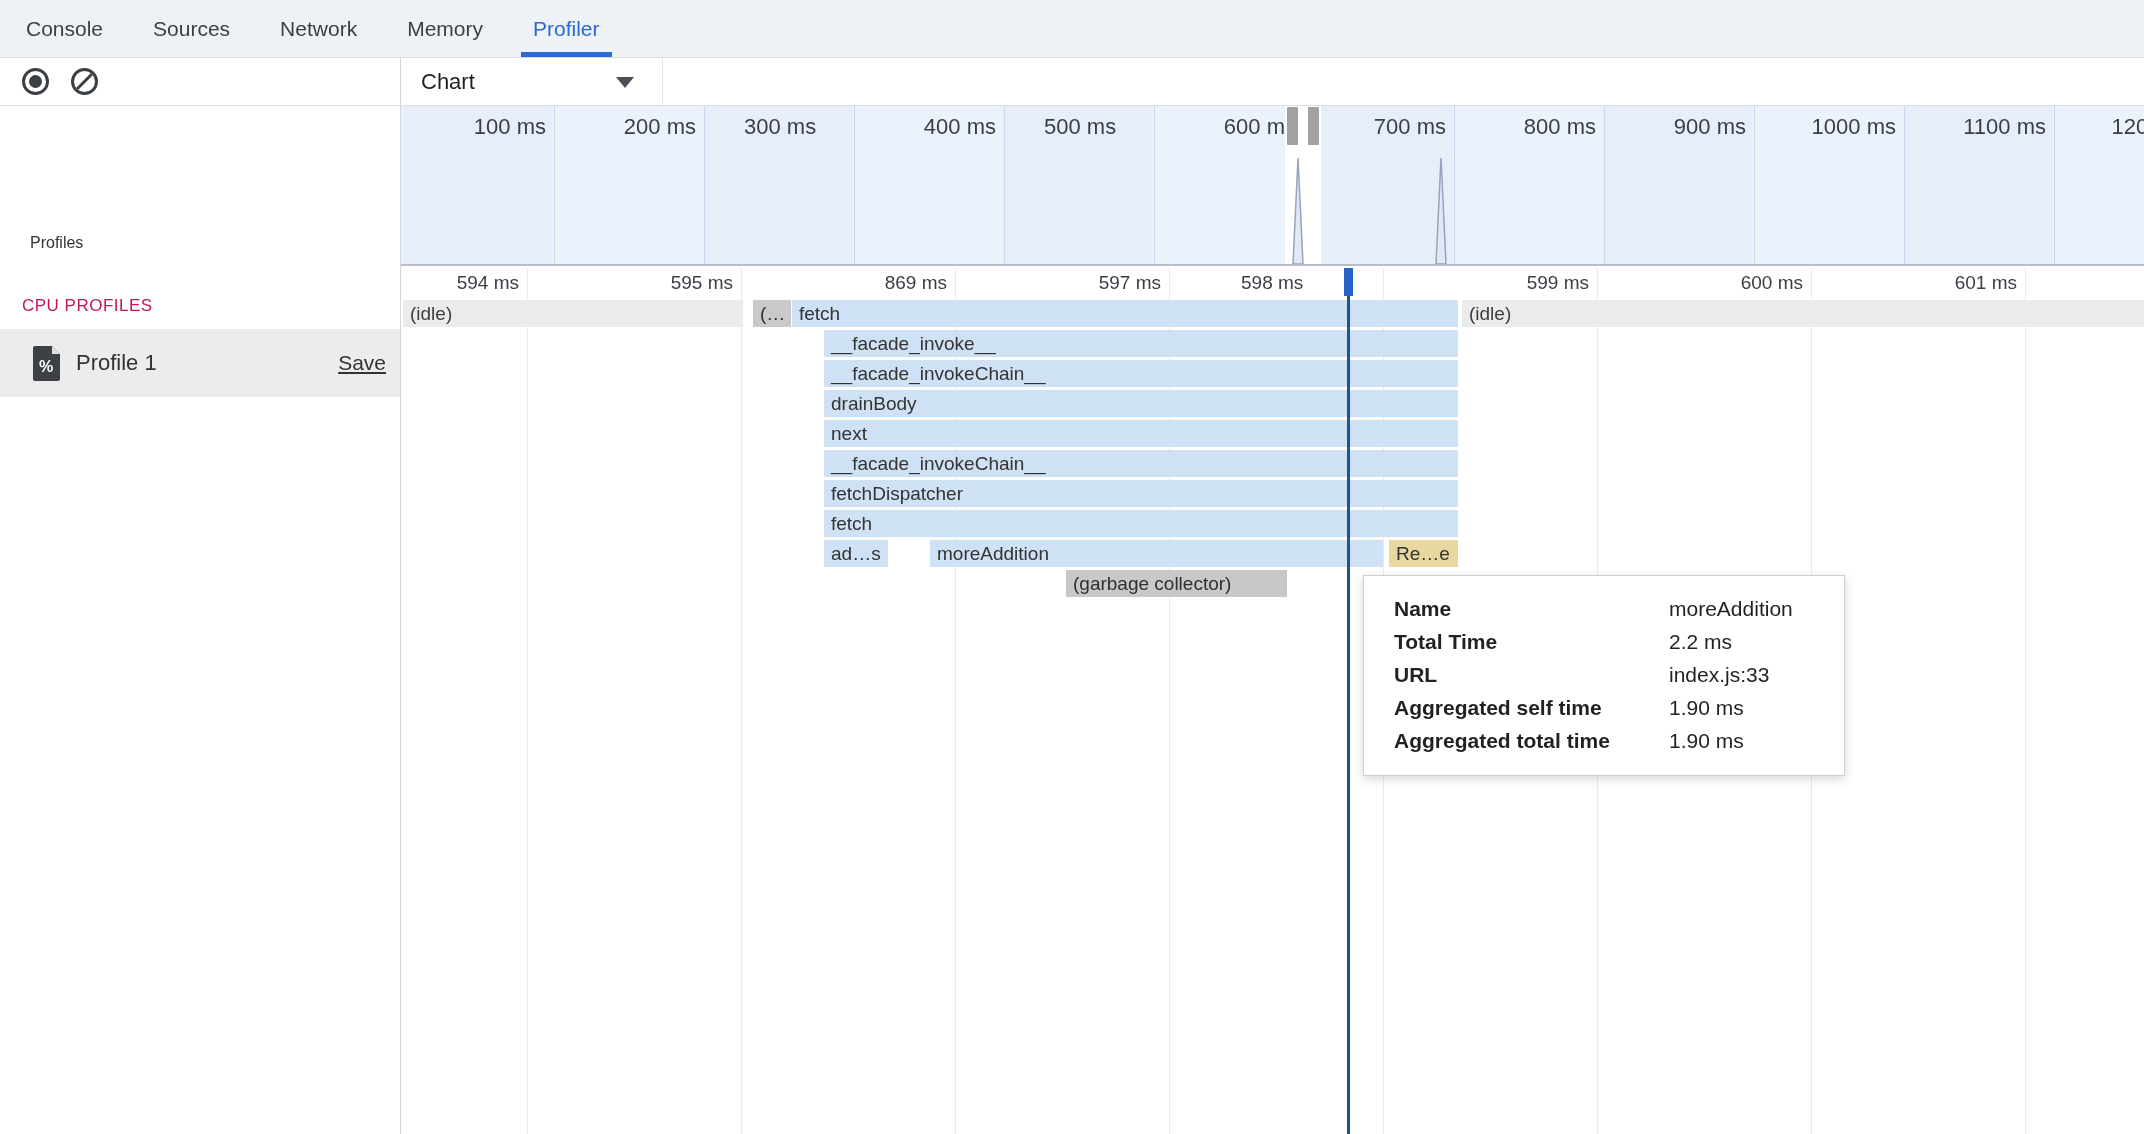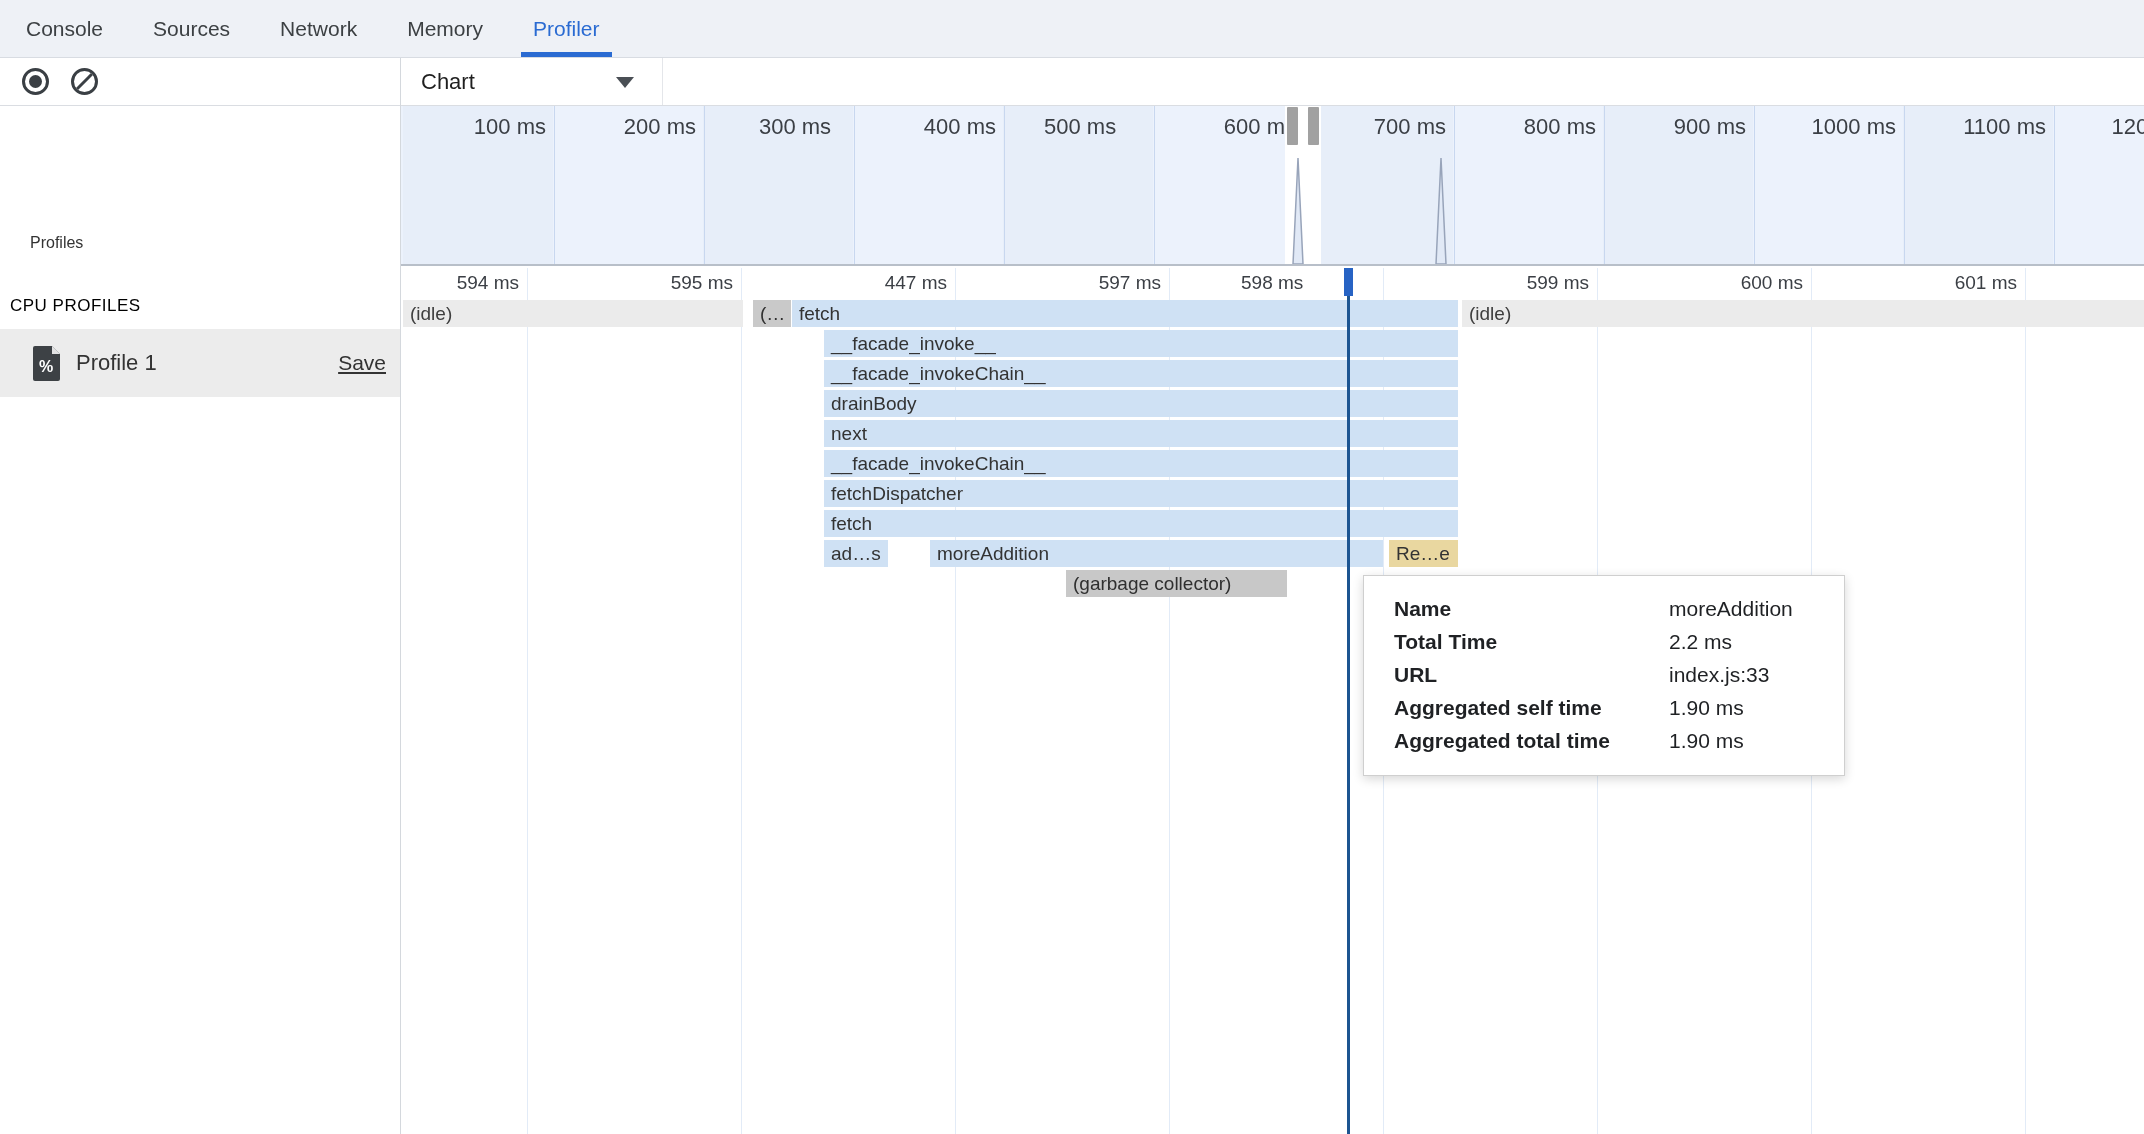--- a/index.html
+++ b/index.html
@@ -36,21 +36,21 @@
               font-size:22px; color:#1f1f1f; padding-left:8px; cursor:pointer; }
   .chart-dd .arrow { position:absolute; right:28px; top:50%; margin-top:-5px;
                      width:0; height:0; border-left:9px solid transparent;
                      border-right:9px solid transparent; border-top:11px solid #4a4f55; }
 
   
   .sidebar { position:absolute; left:0; top:106px; width:400px; height:1028px; background:#fff; }
   .v-divider { position:absolute; left:400px; top:58px; width:1px; height:1076px;
                background:#d4d8dd; z-index:8; }
   .profiles-title { position:absolute; left:30px; top:128px; font-size:16px; color:#333; }
-  .cpu-title { position:absolute; left:10px; top:190px; font-size:17px; color:#000000;
+  .cpu-title { position:absolute; left:22px; top:190px; font-size:17px; color:#be185d;
                letter-spacing:.5px; }
   .profile-row { position:absolute; left:0; top:223px; width:400px; height:68px;
                  background:#ececec; display:flex; align-items:center; cursor:pointer; }
   .profile-icon { margin-left:32px; width:30px; height:36px; }
   .profile-name { margin-left:14px; font-size:22px; color:#333; }
   .save-link { position:absolute; right:14px; top:50%; transform:translateY(-50%);
                font-size:21px; color:#333; text-decoration:underline; cursor:pointer; }
 
   
   .overview { position:absolute; left:401px; top:106px; width:1743px; height:160px;
@@ -129,21 +129,21 @@
   </div>
 </aside>
 <div class="v-divider"></div>
 
 <div class="overview" id="overview">
     <div class="ov-grid" style="left: 153px;"></div>
     <div class="ov-label" style="left: 43px; width: 102px; text-align: right;">100 ms</div>
     <div class="ov-grid" style="left: 303px;"></div>
     <div class="ov-label" style="left: 193px; width: 102px; text-align: right;">200 ms</div>
     <div class="ov-grid" style="left: 453px;"></div>
-    <div class="ov-label" style="left: 343px; width: 102px; text-align: center;">300 ms</div>
+    <div class="ov-label" style="left: 343px; width: 102px; text-align: left;">300 ms</div>
     <div class="ov-grid" style="left: 603px;"></div>
     <div class="ov-label" style="left: 493px; width: 102px; text-align: right;">400 ms</div>
     <div class="ov-grid" style="left: 753px;"></div>
     <div class="ov-label" style="left: 643px; width: 102px; text-align: left;">500 ms</div>
     <div class="ov-grid" style="left: 903px;"></div>
     <div class="ov-label" style="left: 793px; width: 102px; text-align: right;">600 ms</div>
     <div class="ov-grid" style="left: 1053px;"></div>
     <div class="ov-label" style="left: 943px; width: 102px; text-align: right;">700 ms</div>
     <div class="ov-grid" style="left: 1203px;"></div>
     <div class="ov-label" style="left: 1093px; width: 102px; text-align: right;">800 ms</div>
@@ -162,21 +162,21 @@
       <path d="M 1035 158 L 1040 52 L 1045 158 Z" fill="#e1e9f6" stroke="#98a4ba" stroke-width="1.5"></path>
     </svg>
   </div>
 
 <div class="flame" id="flame">
     <div class="fl-grid" style="left: 126px;"></div>
     <div class="fl-label" style="left: 16px; width: 102px; text-align: right;">594 ms</div>
     <div class="fl-grid" style="left: 340px;"></div>
     <div class="fl-label" style="left: 230px; width: 102px; text-align: right;">595 ms</div>
     <div class="fl-grid" style="left: 554px;"></div>
-    <div class="fl-label" style="left: 444px; width: 102px; text-align: right;">447 ms</div>
+    <div class="fl-label" style="left: 444px; width: 102px; text-align: right;">869 ms</div>
     <div class="fl-grid" style="left: 768px;"></div>
     <div class="fl-label" style="left: 658px; width: 102px; text-align: right;">597 ms</div>
     <div class="fl-grid" style="left: 982px;"></div>
     <div class="fl-label" style="left: 840px; width: 102px; ">598 ms</div>
     <div class="fl-grid" style="left: 1196px;"></div>
     <div class="fl-label" style="left: 1086px; width: 102px; text-align: right;">599 ms</div>
     <div class="fl-grid" style="left: 1410px;"></div>
     <div class="fl-label" style="left: 1300px; width: 102px; text-align: right;">600 ms</div>
     <div class="fl-grid" style="left: 1624px;"></div>
     <div class="fl-label" style="left: 1514px; width: 102px; text-align: right;">601 ms</div>

